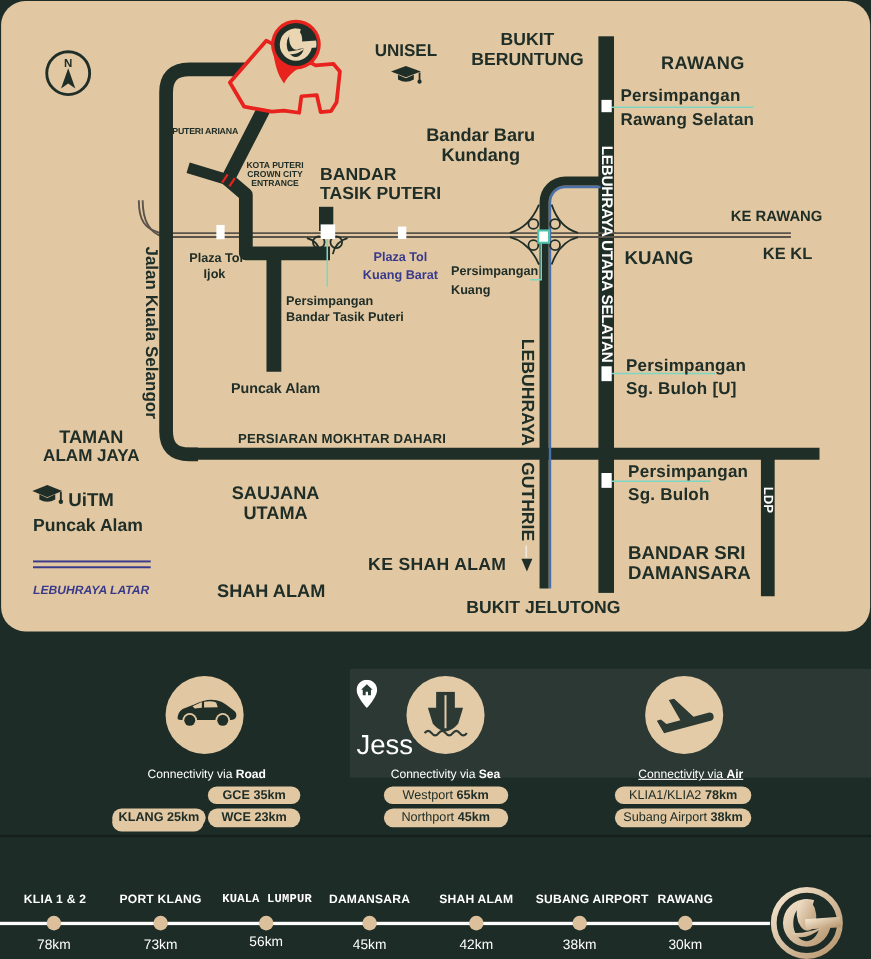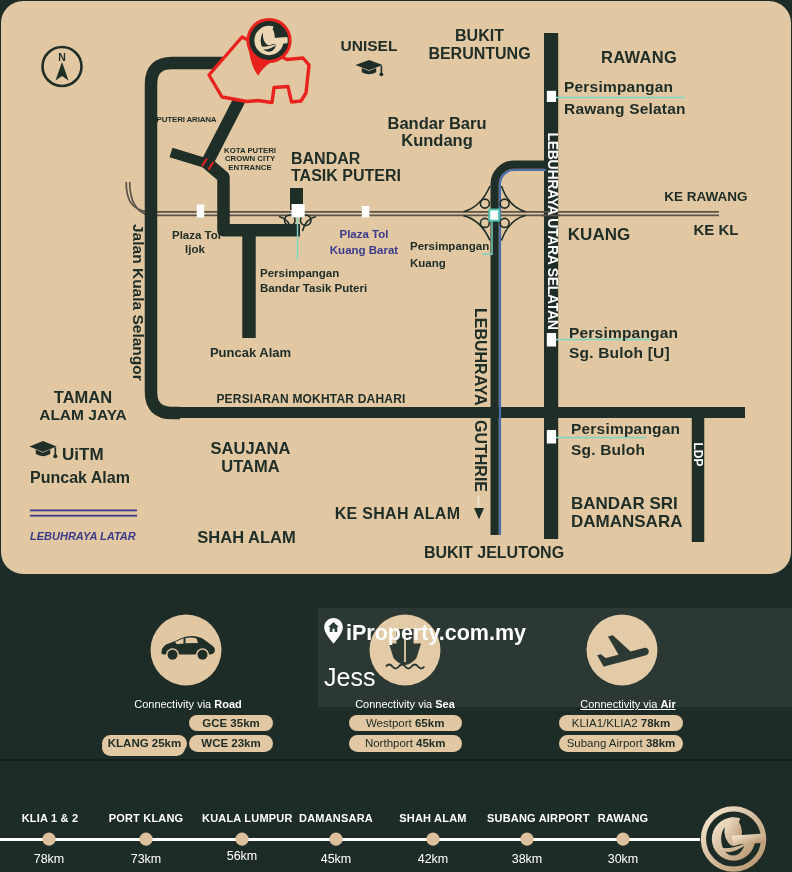--- a/index.html
+++ b/index.html
@@ -230,21 +230,20 @@
 <div class="chip" style="left:189px;top:735px;width:84px;">WCE 23km</div>
 <div class="chip" style="left:348.7px;top:714.5px;width:113px;"><span style="font-weight:normal">Westport </span>65km</div>
 <div class="chip" style="left:348.7px;top:735px;width:113px;"><span style="font-weight:normal">Northport </span>45km</div>
 <div class="chip" style="left:559px;top:714.5px;width:124px;"><span style="font-weight:normal">KLIA1/KLIA2 </span>78km</div>
 <div class="chip" style="left:559px;top:735px;width:124px;"><span style="font-weight:normal">Subang Airport </span>38km</div>
 
 <svg class="abs" style="left:324px;top:618px" width="19" height="28" viewBox="0 0 16 24">
   <path d="M8,0 C3.6,0 0,3.6 0,8 c0,5.5 8,14 8,14 s8,-8.5 8,-14 C16,3.6 12.4,0 8,0 Z" fill="#fff"></path>
   <path d="M8,3.5 L12.5,7.8 L11.2,7.8 L11.2,12 L8.9,12 L8.9,9.3 L7.1,9.3 L7.1,12 L4.8,12 L4.8,7.8 L3.5,7.8 Z" fill="#2b3d37"></path>
 </svg>
-<div class="abs" style="left:346px;top:621px;color:#fff;font-weight:bold;font-size:21.5px;">iProperty.com.my</div>
 <div class="abs" style="left:324px;top:663px;color:#fff;font-size:25px;">Jess</div>
 
 <div class="abs" style="left:0;top:837.6px;width:701px;height:3.2px;background:#fff;"></div>
 <svg class="abs" style="left:0;top:800px" width="792" height="72" viewBox="0 0 792 72">
   <g fill="#dcc09c">
     <circle cx="49" cy="39.2" r="6.6"></circle>
     <circle cx="146" cy="39.2" r="6.6"></circle>
     <circle cx="242" cy="39.2" r="6.6"></circle>
     <circle cx="336" cy="39.2" r="6.6"></circle>
     <circle cx="433" cy="39.2" r="6.6"></circle>
@@ -265,21 +264,21 @@
              M47.5,22.5 A18.5,25.5 0 1 1 47.5,73.5 A18.5,25.5 0 1 1 47.5,22.5 Z"></path>
     <path d="M48,48 L82,42 A35,35 0 0 0 58.8,14.7 Z" fill="#1e2c27"></path>
     <ellipse cx="47.5" cy="37" rx="13.5" ry="22" transform="rotate(-6 47.5 37)" fill="url(#gold)"></ellipse>
     <rect x="46" y="42.8" width="49" height="14.4" fill="url(#gold)" transform="rotate(-4 48 50)"></rect>
     <path d="M26.5,61.6 Q40,78 70.8,53.7 Q42,64.5 26.5,61.6 Z" fill="url(#gold)"></path>
     </g>
   </g>
 </svg>
 <div class="tl-label" style="left:10px;top:812px;width:80px;">KLIA 1 &amp; 2</div>
 <div class="tl-label" style="left:106px;top:812px;width:80px;">PORT KLANG</div>
-<div class="tl-label" style="left:202px;top:812px;width:80px;">KUALA LUMPUR</div>
+<div class="tl-label" style="left:202px;top:812px;width:80px;font-family:Liberation Mono, monospace;">KUALA LUMPUR</div>
 <div class="tl-label" style="left:296px;top:812px;width:80px;">DAMANSARA</div>
 <div class="tl-label" style="left:393px;top:812px;width:80px;">SHAH ALAM</div>
 <div class="tl-label" style="left:487px;top:812px;width:82px;">SUBANG AIRPORT</div>
 <div class="tl-label" style="left:583px;top:812px;width:80px;">RAWANG</div>
 <div class="tl-km" style="left:9px;top:852px;width:80px;">78km</div>
 <div class="tl-km" style="left:106px;top:852px;width:80px;">73km</div>
 <div class="tl-km" style="left:202px;top:849px;width:80px;">56km</div>
 <div class="tl-km" style="left:296px;top:852px;width:80px;">45km</div>
 <div class="tl-km" style="left:393px;top:852px;width:80px;">42km</div>
 <div class="tl-km" style="left:487px;top:852px;width:80px;">38km</div>

